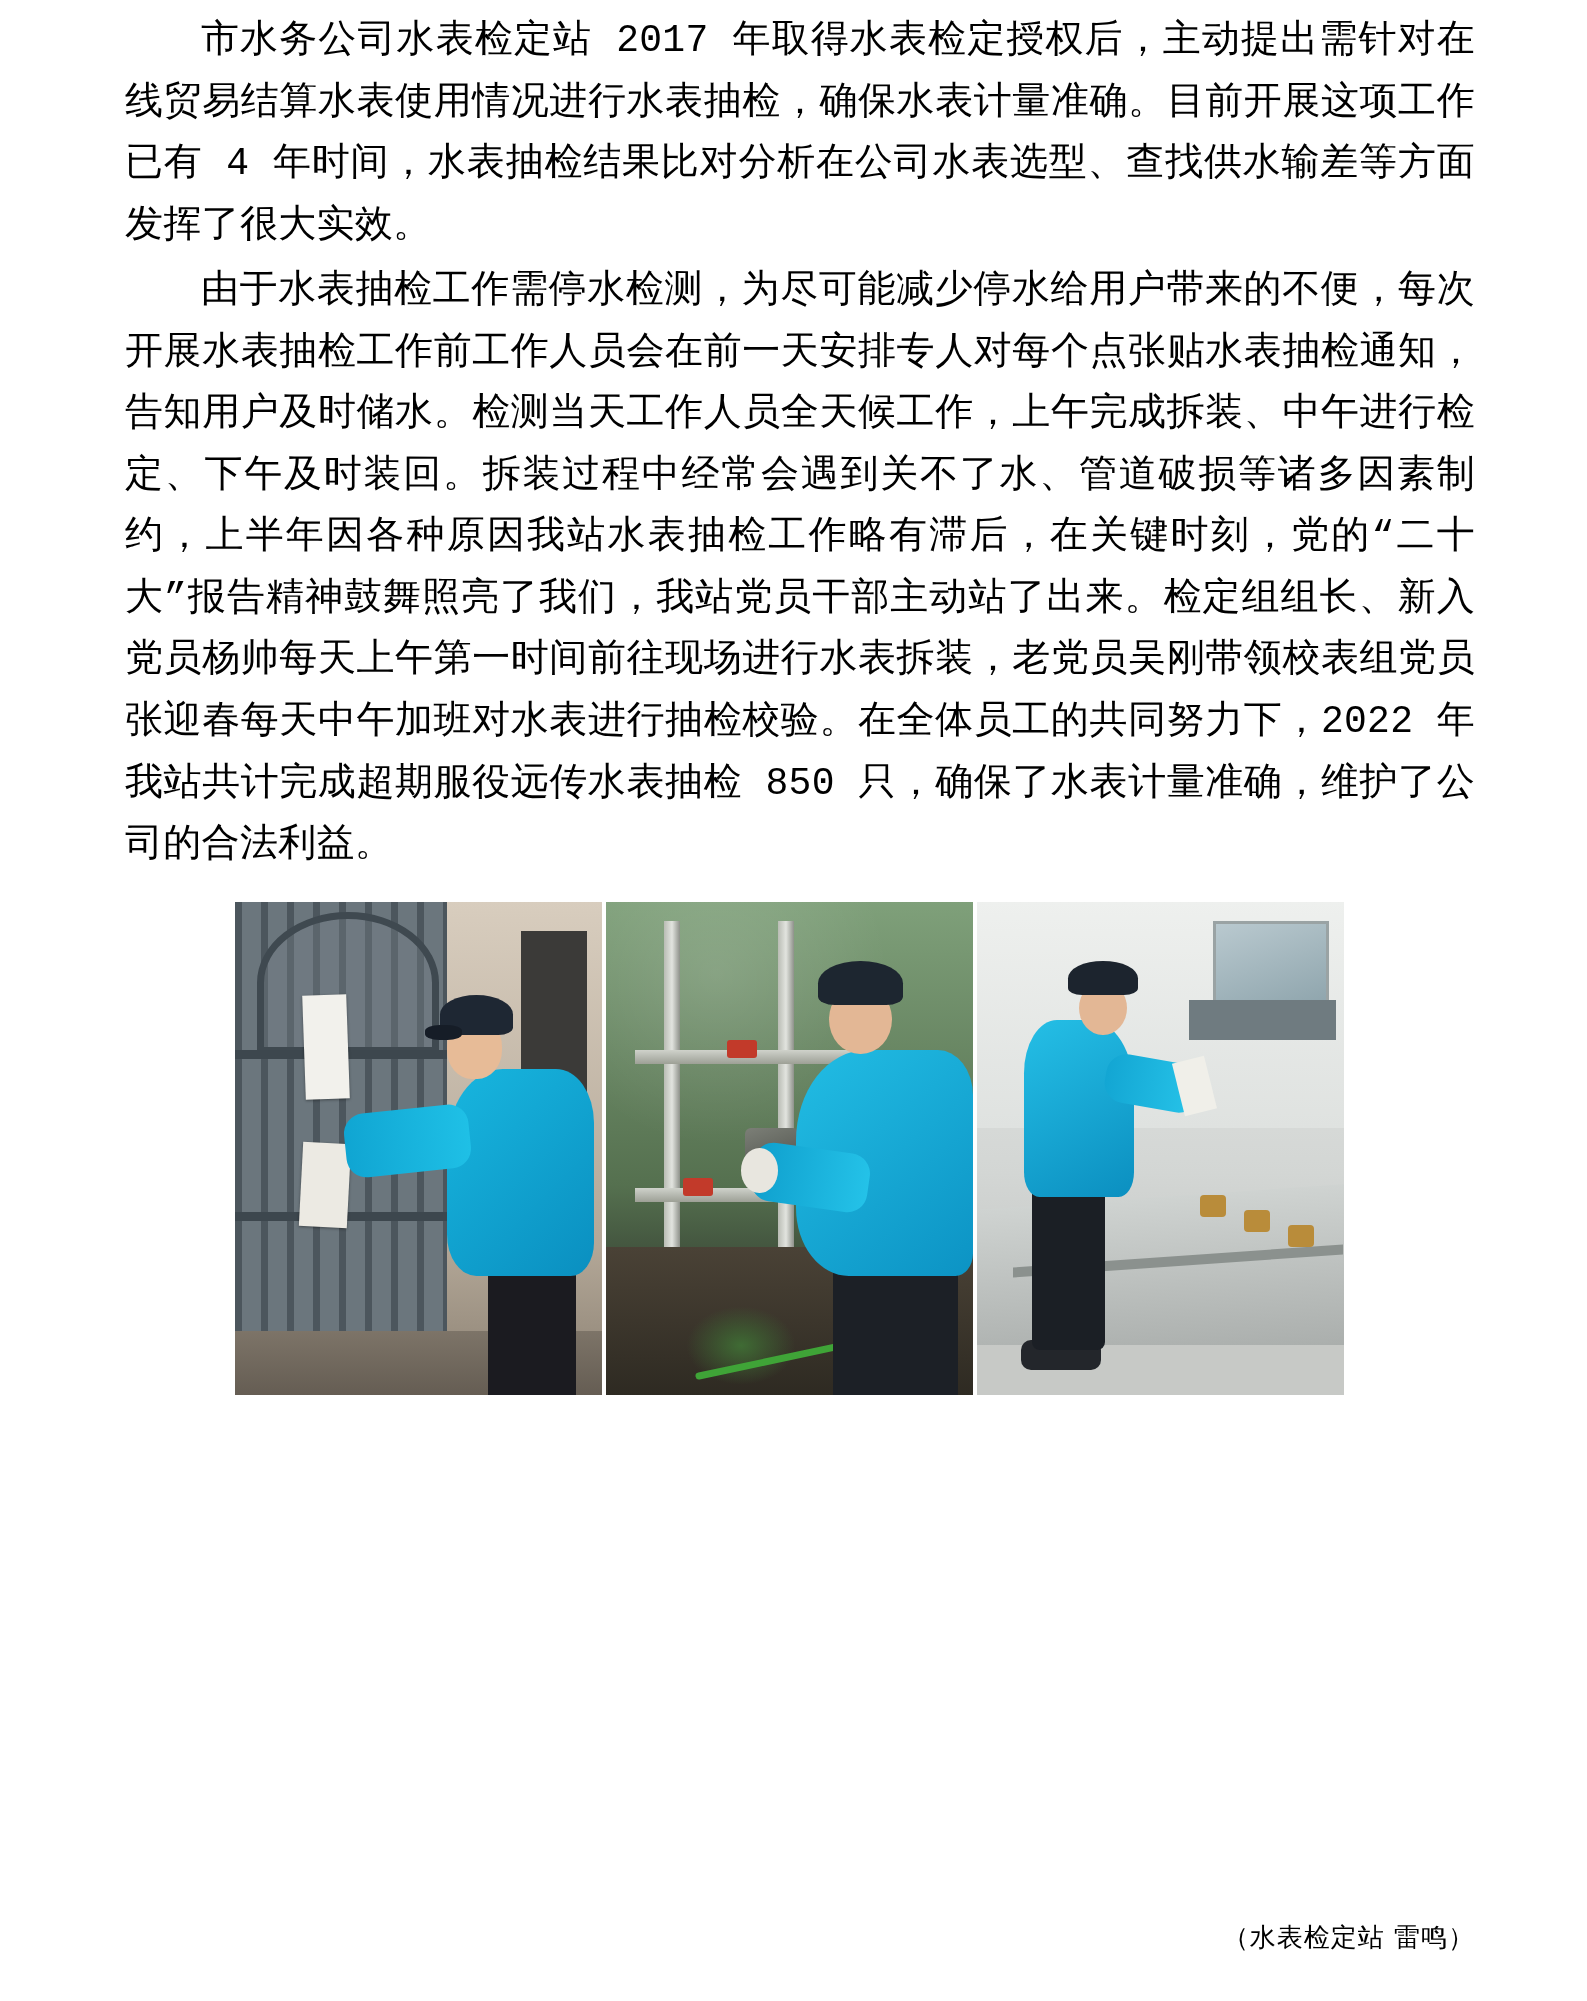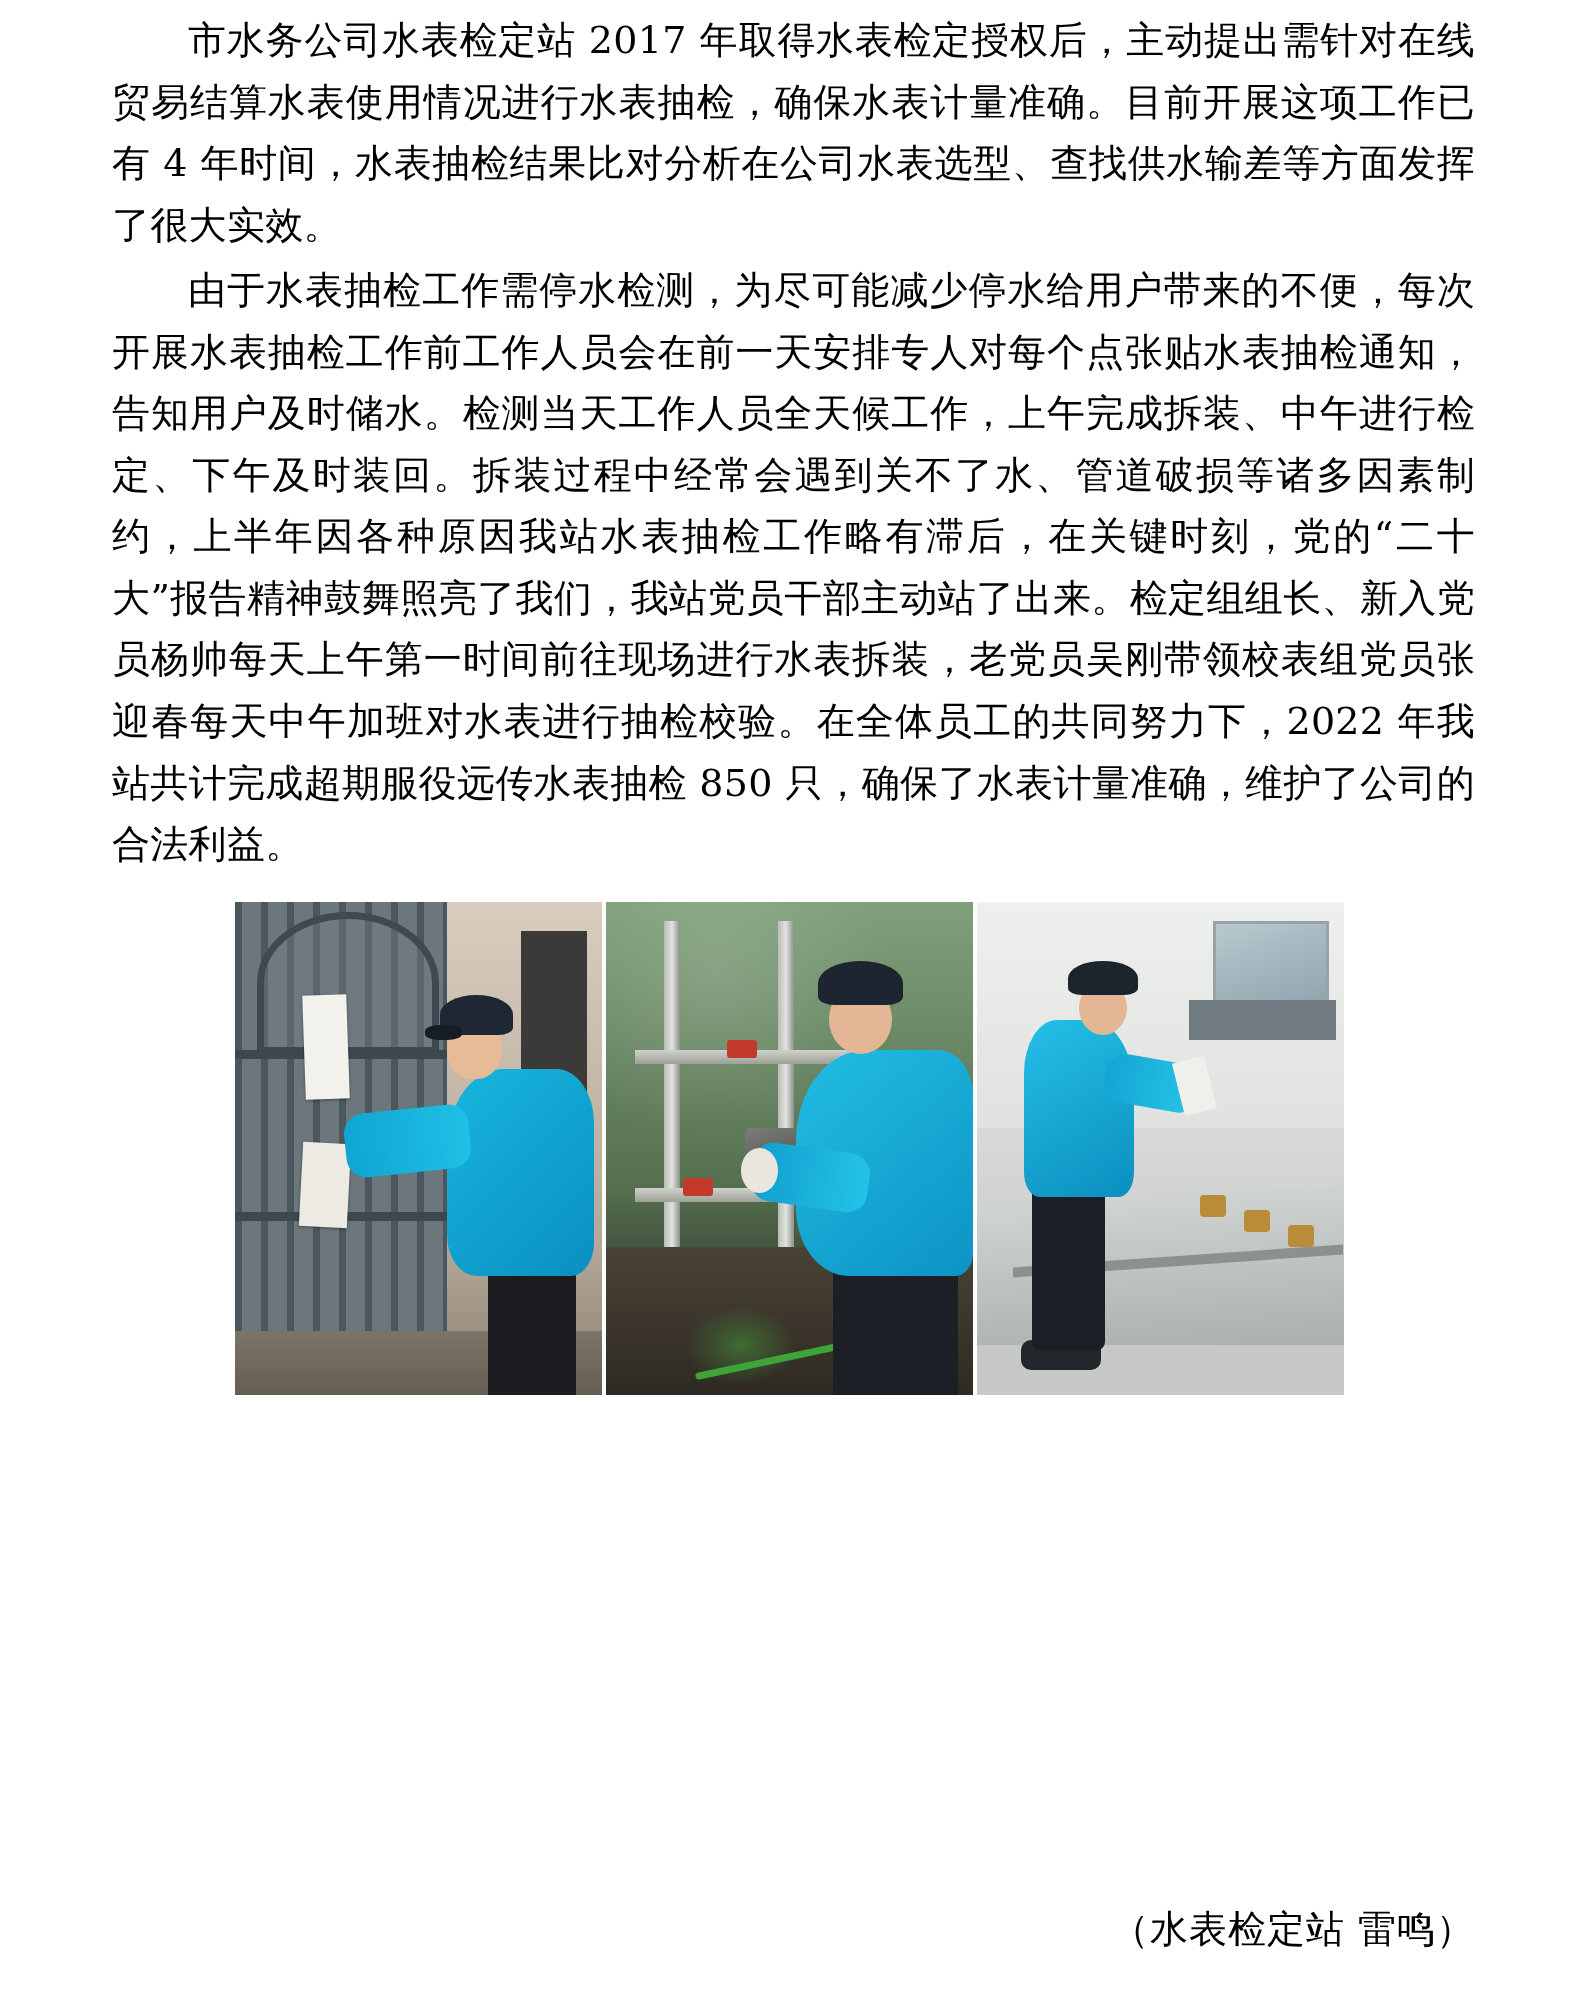--- a/index.html
+++ b/index.html
@@ -23,22 +23,23 @@
     padding: 10px 112px 0 112px;
   }
   .body-text {
     font-size: 38px;
     line-height: 1.62;
     text-align: justify;
     text-justify: inter-ideograph;
     letter-spacing: 0.3px;
   }
   .para {
-    margin: 0 0 4px 0;
+    margin: 0 0 4px 13px;
     text-indent: 2em;
+    font-family: Liberation Mono, monospace;
   }
   .photo-strip {
     margin-top: 26px;
     display: flex;
     gap: 4px;
     justify-content: center;
     width: 1110px;
     margin-left: 122px;
   }
   .photo {
@@ -256,21 +257,21 @@
   }
   .p3 .clipboard {
     position: absolute; left: 55%; top: 32%; width: 9%; height: 11%;
     background: #f0efe9; transform: rotate(-14deg);
   }
 
   .signature {
     position: absolute;
     right: 112px;
     bottom: 46px;
-    font-size: 38px;
+    font-size: 26px;
     letter-spacing: 1px;
     white-space: nowrap;
   }
 </style>
 </head>
 <body>
 
 <div class="page">
 
   <div class="body-text">

